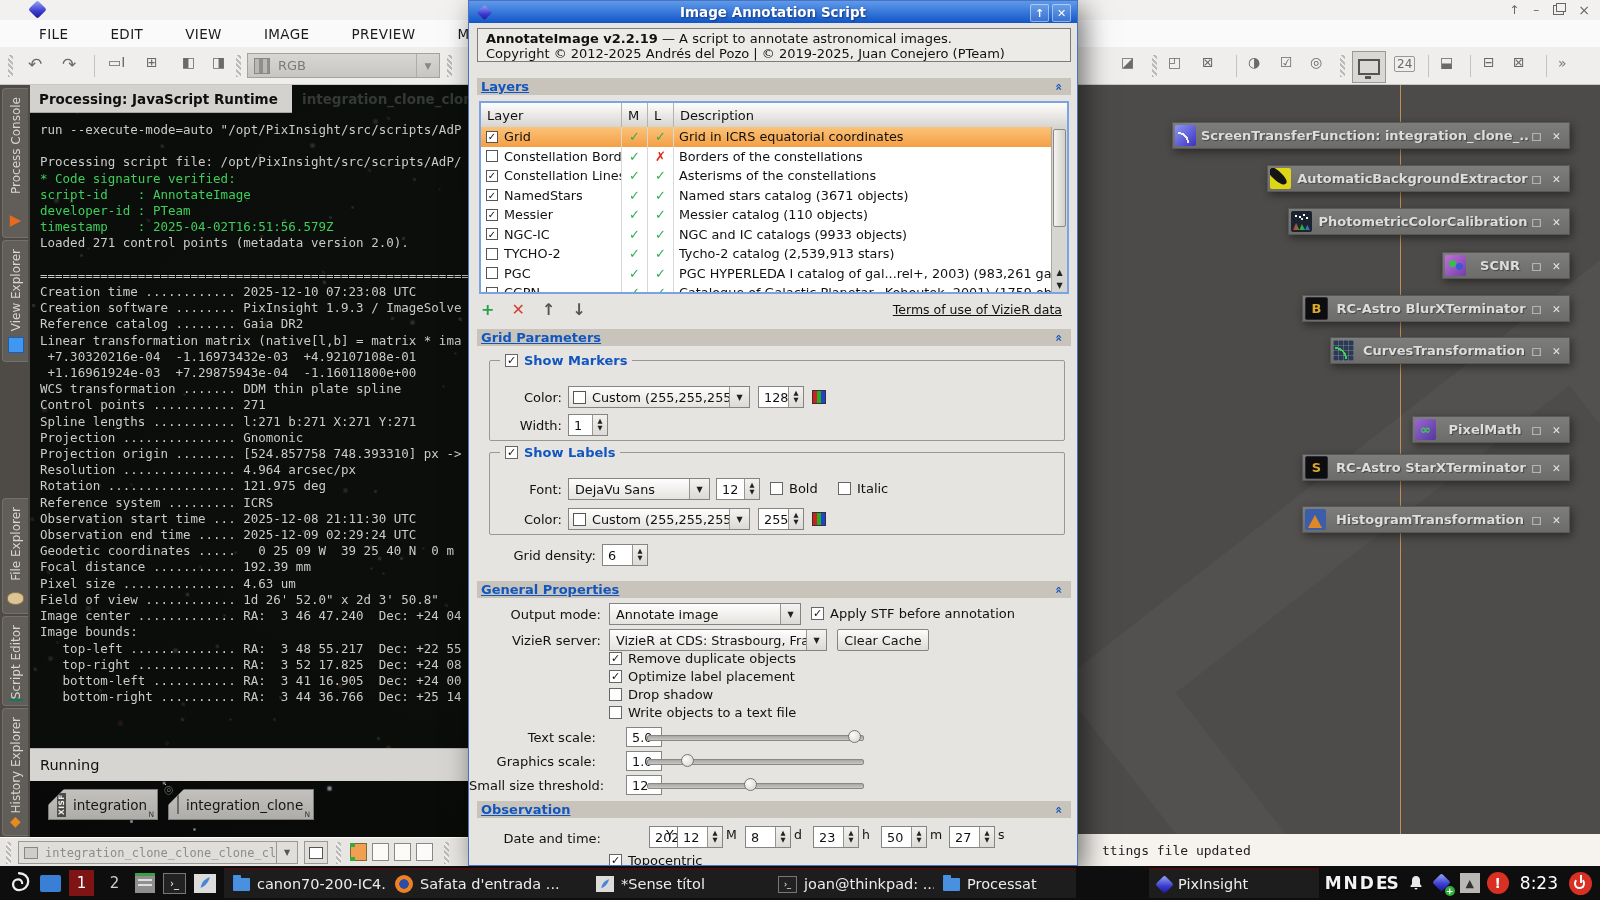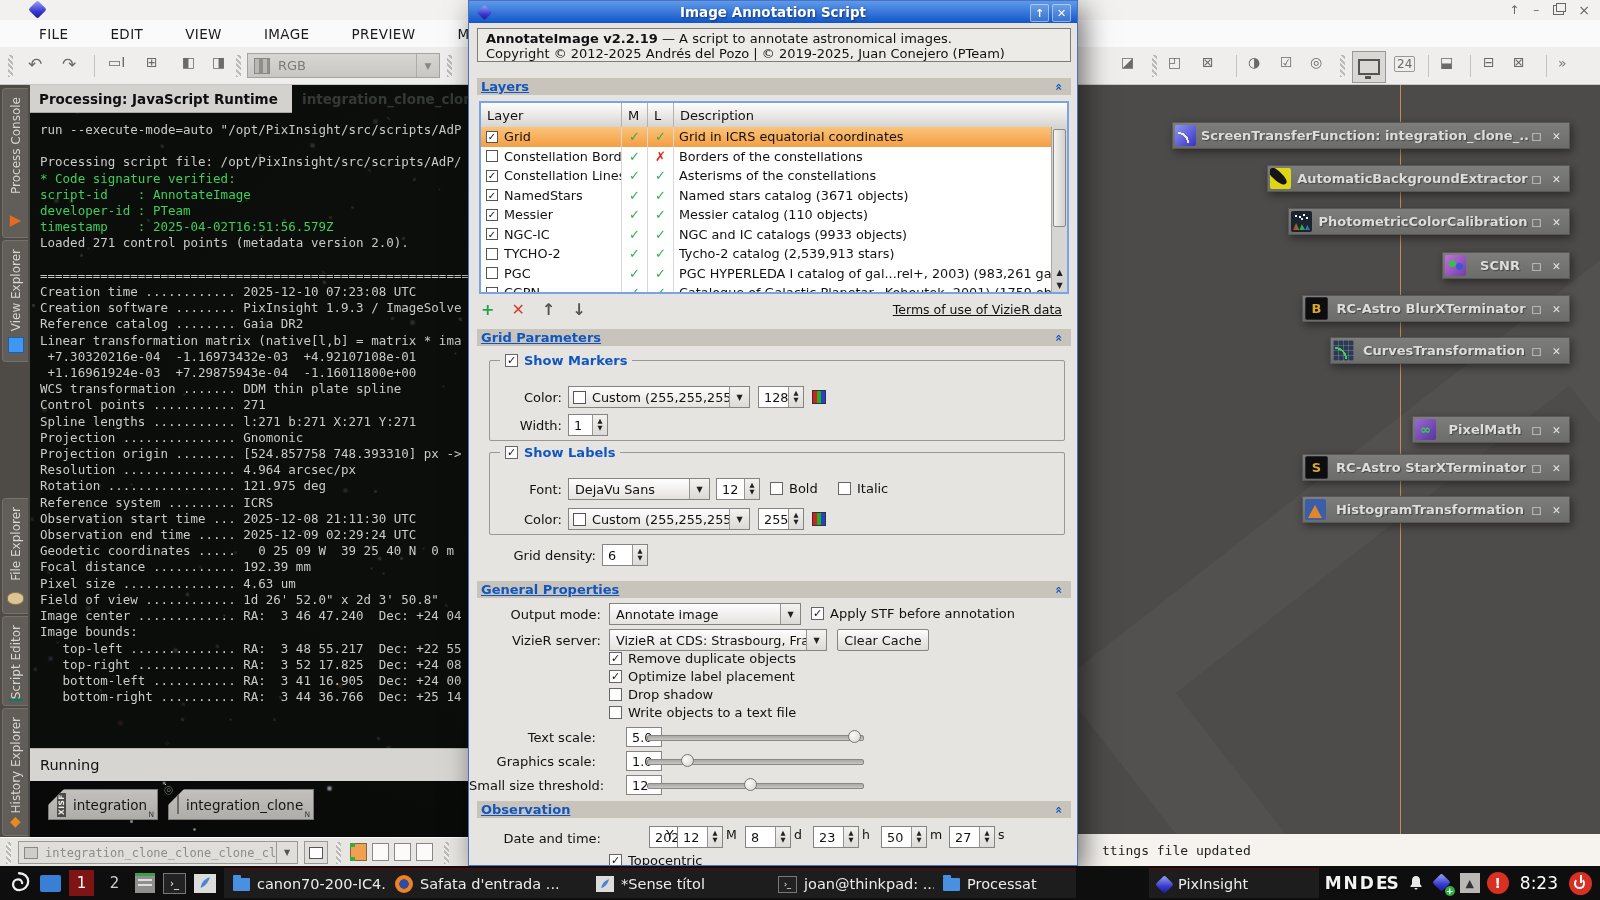--- a/index.html
+++ b/index.html
@@ -363,21 +363,21 @@
           <span class="ptitle">PixelMath</span>
           <span class="pbtn">□</span>
           <span class="pbtn">✕</span>
         </div>
         <div class="pbar" style="top: 369px; left: 224px; width: 268px;">
           <span class="picon ic-dark">S</span>
           <span class="ptitle">RC-Astro StarXTerminator</span>
           <span class="pbtn">□</span>
           <span class="pbtn">✕</span>
         </div>
-        <div class="pbar" style="top: 411px; left: 224px; width: 268px;">
+        <div class="pbar" style="top: 421px; left: 224px; width: 268px;">
           <span class="picon ic-hist"></span>
           <span class="ptitle">HistogramTransformation</span>
           <span class="pbtn">□</span>
           <span class="pbtn">✕</span>
         </div>
       </div>
   </div>
 
   <div id="dialog">
     <div id="dlg-titlebar">

